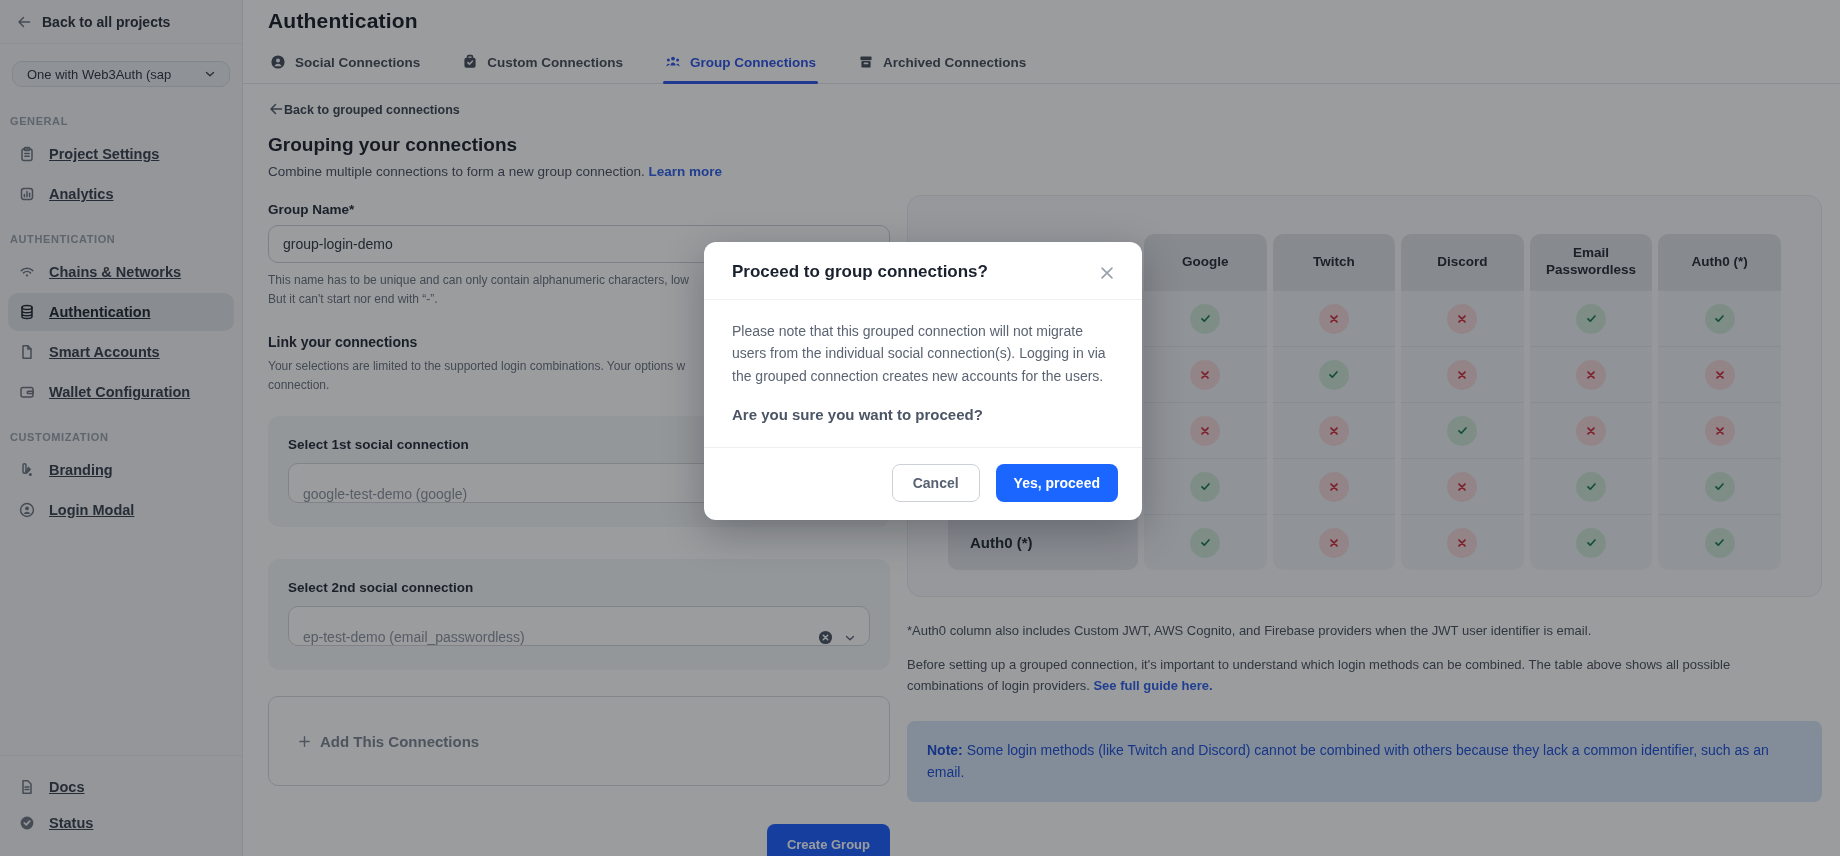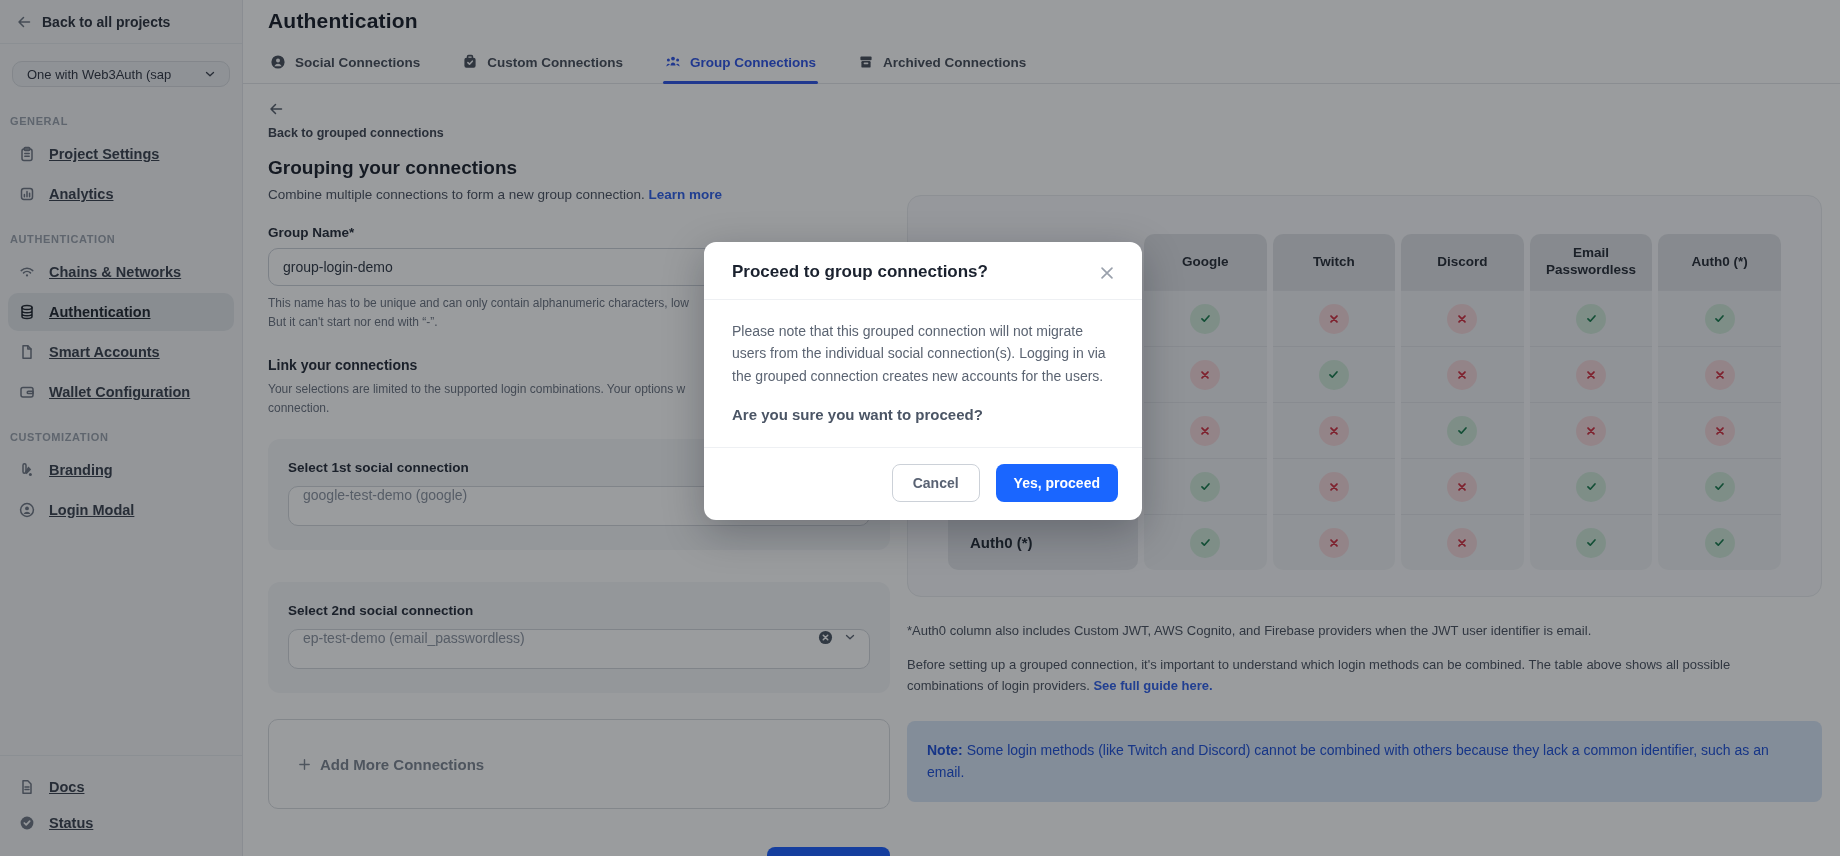--- a/index.html
+++ b/index.html
@@ -30,36 +30,36 @@
   .tab { display:flex; align-items:center; gap:9px; font-size:13.5px; font-weight:700; color:#474e5b; padding:0 2px 13px; cursor:pointer; position:relative; }
   .tab .ic { display:flex; color:#474e5b; }
   .tab.active { color:#2d53e6; }
   .tab.active .ic { color:#2d53e6; }
   .tab.active::after { content:""; position:absolute; left:0; right:0; bottom:-1px; height:3px; background:#2d53e6; border-radius:2px; }
 
   .content { display:flex; gap:17px; padding:0 18px 0 25px; flex:1; min-height:0; }
   .left-col { width:622px; min-width:622px; }
   .right-col { flex:1; min-width:0; }
 
-  .back-link { display:flex; align-items:flex-start; gap:9px; margin-top:17px; color:#3f4653; font-size:12.5px; font-weight:600; cursor:pointer;flex-direction:column; }
+  .back-link { display:flex; align-items:flex-end; margin-top:17px; color:#3f4653; font-size:12.5px; font-weight:600; cursor:pointer; }
   .back-link .ic { color:#565e6b; display:flex; }
   .h2 { margin-top:17px; font-size:19px; font-weight:800; color:#1a202b; }
   .sub { margin-top:8px; font-size:13.5px; color:#4b5261; }
   .link { color:#2f5fe8; font-weight:600; cursor:pointer; text-decoration:none; }
 
   .field-label { margin-top:23px; font-size:13.5px; font-weight:700; color:#252c39; }
   .text-input { margin-top:8px; width:622px; height:38px; border:1px solid #ccd1d8; border-radius:10px; background:#ffffff; padding:0 14px; font-size:14px; color:#30384;  color:#303845; font-family:inherit; outline:none; }
   .helper { margin-top:8px; font-size:12px; line-height:1.55; color:#6a7280; max-width:470px; }
   .section-h { margin-top:26px; font-size:14px; font-weight:700; color:#252c39; }
   .section-sub { margin-top:7px; font-size:12px; line-height:1.55; color:#6a7280; max-width:455px; }
 
   .conn-card { margin-top:22px; background:#f5f6f8; border-radius:12px; padding:21px 20px 24px; }
   .conn-card + .conn-card { margin-top:32px; }
   .conn-label { font-size:13.5px; font-weight:700; color:#252c39; }
-  .select-box { margin-top:11px; height:40px; background:#ffffff; border:1px solid #d2d6db; border-radius:10px; display:flex; align-items:flex-start; padding:0 12px 0 14px; cursor:pointer; }
+  .select-box { margin-top:11px; height:40px; background:#ffffff; border:1px solid #d2d6db; border-radius:10px; display:flex; align-items:flex-end; padding:0 12px 0 14px; cursor:pointer; }
   .select-box .val { flex:1; font-size:14px; color:#8b93a0; }
   .select-box .clear { display:flex; color:#4b5563; margin-right:10px; cursor:pointer; }
   .select-box .chev { display:flex; color:#5a6270; }
 
   .add-more { margin-top:26px; width:622px; height:90px; border:1px solid #d8dbdf; border-radius:10px; display:flex; align-items:center; padding:0 28px; color:#7d8592; font-size:15px; font-weight:600; cursor:pointer; gap:8px; }
   .add-more .ic { display:flex; color:#7d8592; }
   .create-row { display:flex; justify-content:flex-end; margin-top:38px; }
   .btn-primary { background:#1a5eff; color:#ffffff; border:none; border-radius:8px; height:40px; padding:0 20px; font-size:13px; font-weight:700; font-family:inherit; cursor:pointer; }
 
   
@@ -328,21 +328,21 @@
               </span>
           </div>
         </div>
 
         <div class="add-more">
           <span class="ic">
               <svg width="15" height="15" viewBox="0 0 16 16" fill="none" stroke="currentColor" stroke-width="1.5" stroke-linecap="round" stroke-linejoin="round">
                 <path d="M8 3v10M3 8h10"></path>
               </svg>
             </span>
-          <span>Add More Connections</span>
+          <span>Add This Connections</span>
         </div>
 
         <div class="create-row">
           <button class="btn-primary">Create Group</button>
         </div>
       </div>
 
       <div class="right-col">
         <div class="panel">
           <div class="matrix" id="matrix">

